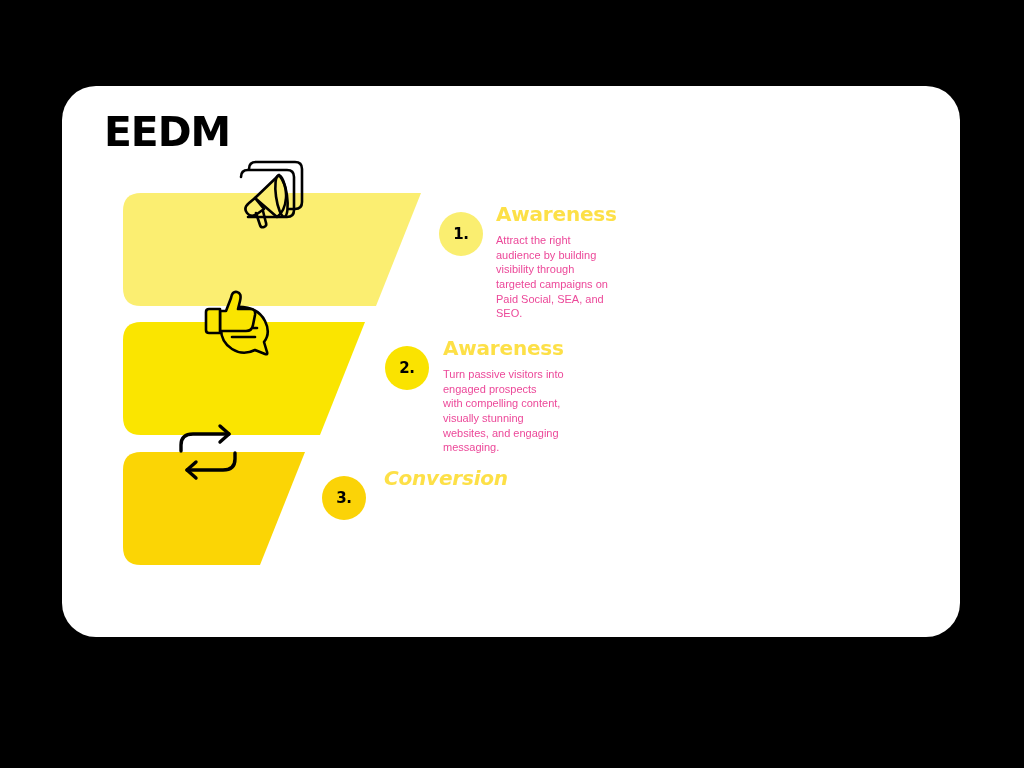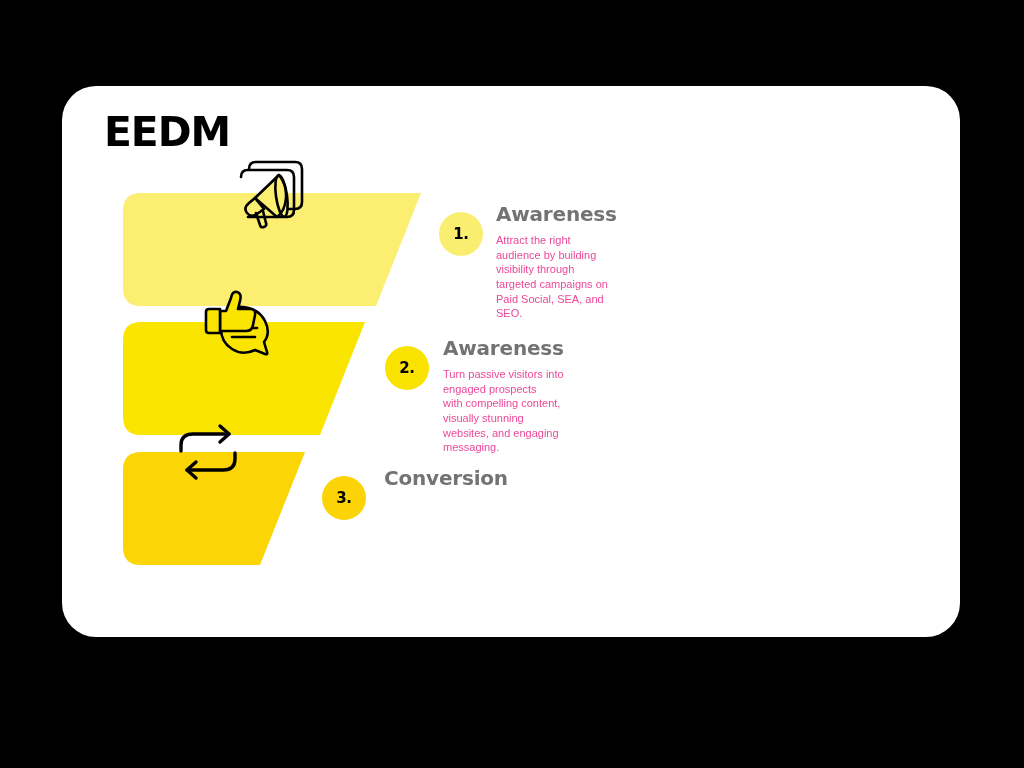--- a/index.html
+++ b/index.html
@@ -61,21 +61,21 @@
     font-size:15px;
     color:#000000;
     letter-spacing:-0.3px;
   }
 
   .textcol { position:absolute; }
   .step-title {
     font-family:"DejaVu Sans", sans-serif;
     font-weight:bold;
     font-size:20px;
-    color:#737373;
+    color:#fde047;
     letter-spacing:-0.2px;
     margin-bottom:7px;
     white-space:nowrap;
   }
   .step-body {
     font-family:"Liberation Sans", sans-serif;
     font-size:11px;
     line-height:1.33;
     color:#ec4899;
     white-space:pre-line;
@@ -85,21 +85,21 @@
   #row1 { left:123px; top:193px; }
   #row1 .badge { left:316px; top:19px; }
   #row1 .textcol { left:373px; top:9px; }
   
   #row2 { left:123px; top:322px; }
   #row2 .badge { left:262px; top:24px; }
   #row2 .textcol { left:320px; top:14px; }
   
   #row3 { left:123px; top:452px; }
   #row3 .badge { left:199px; top:24px; }
-  #row3 .textcol { left:261px; top:14px; }
+  #row3 .textcol { left:261px; top:14px;font-style:italic; }
 </style>
 </head>
 <body>
 
 <div id="stage">
 
   <div class="card"></div>
 
   <div class="logo">EEDM</div>
 

